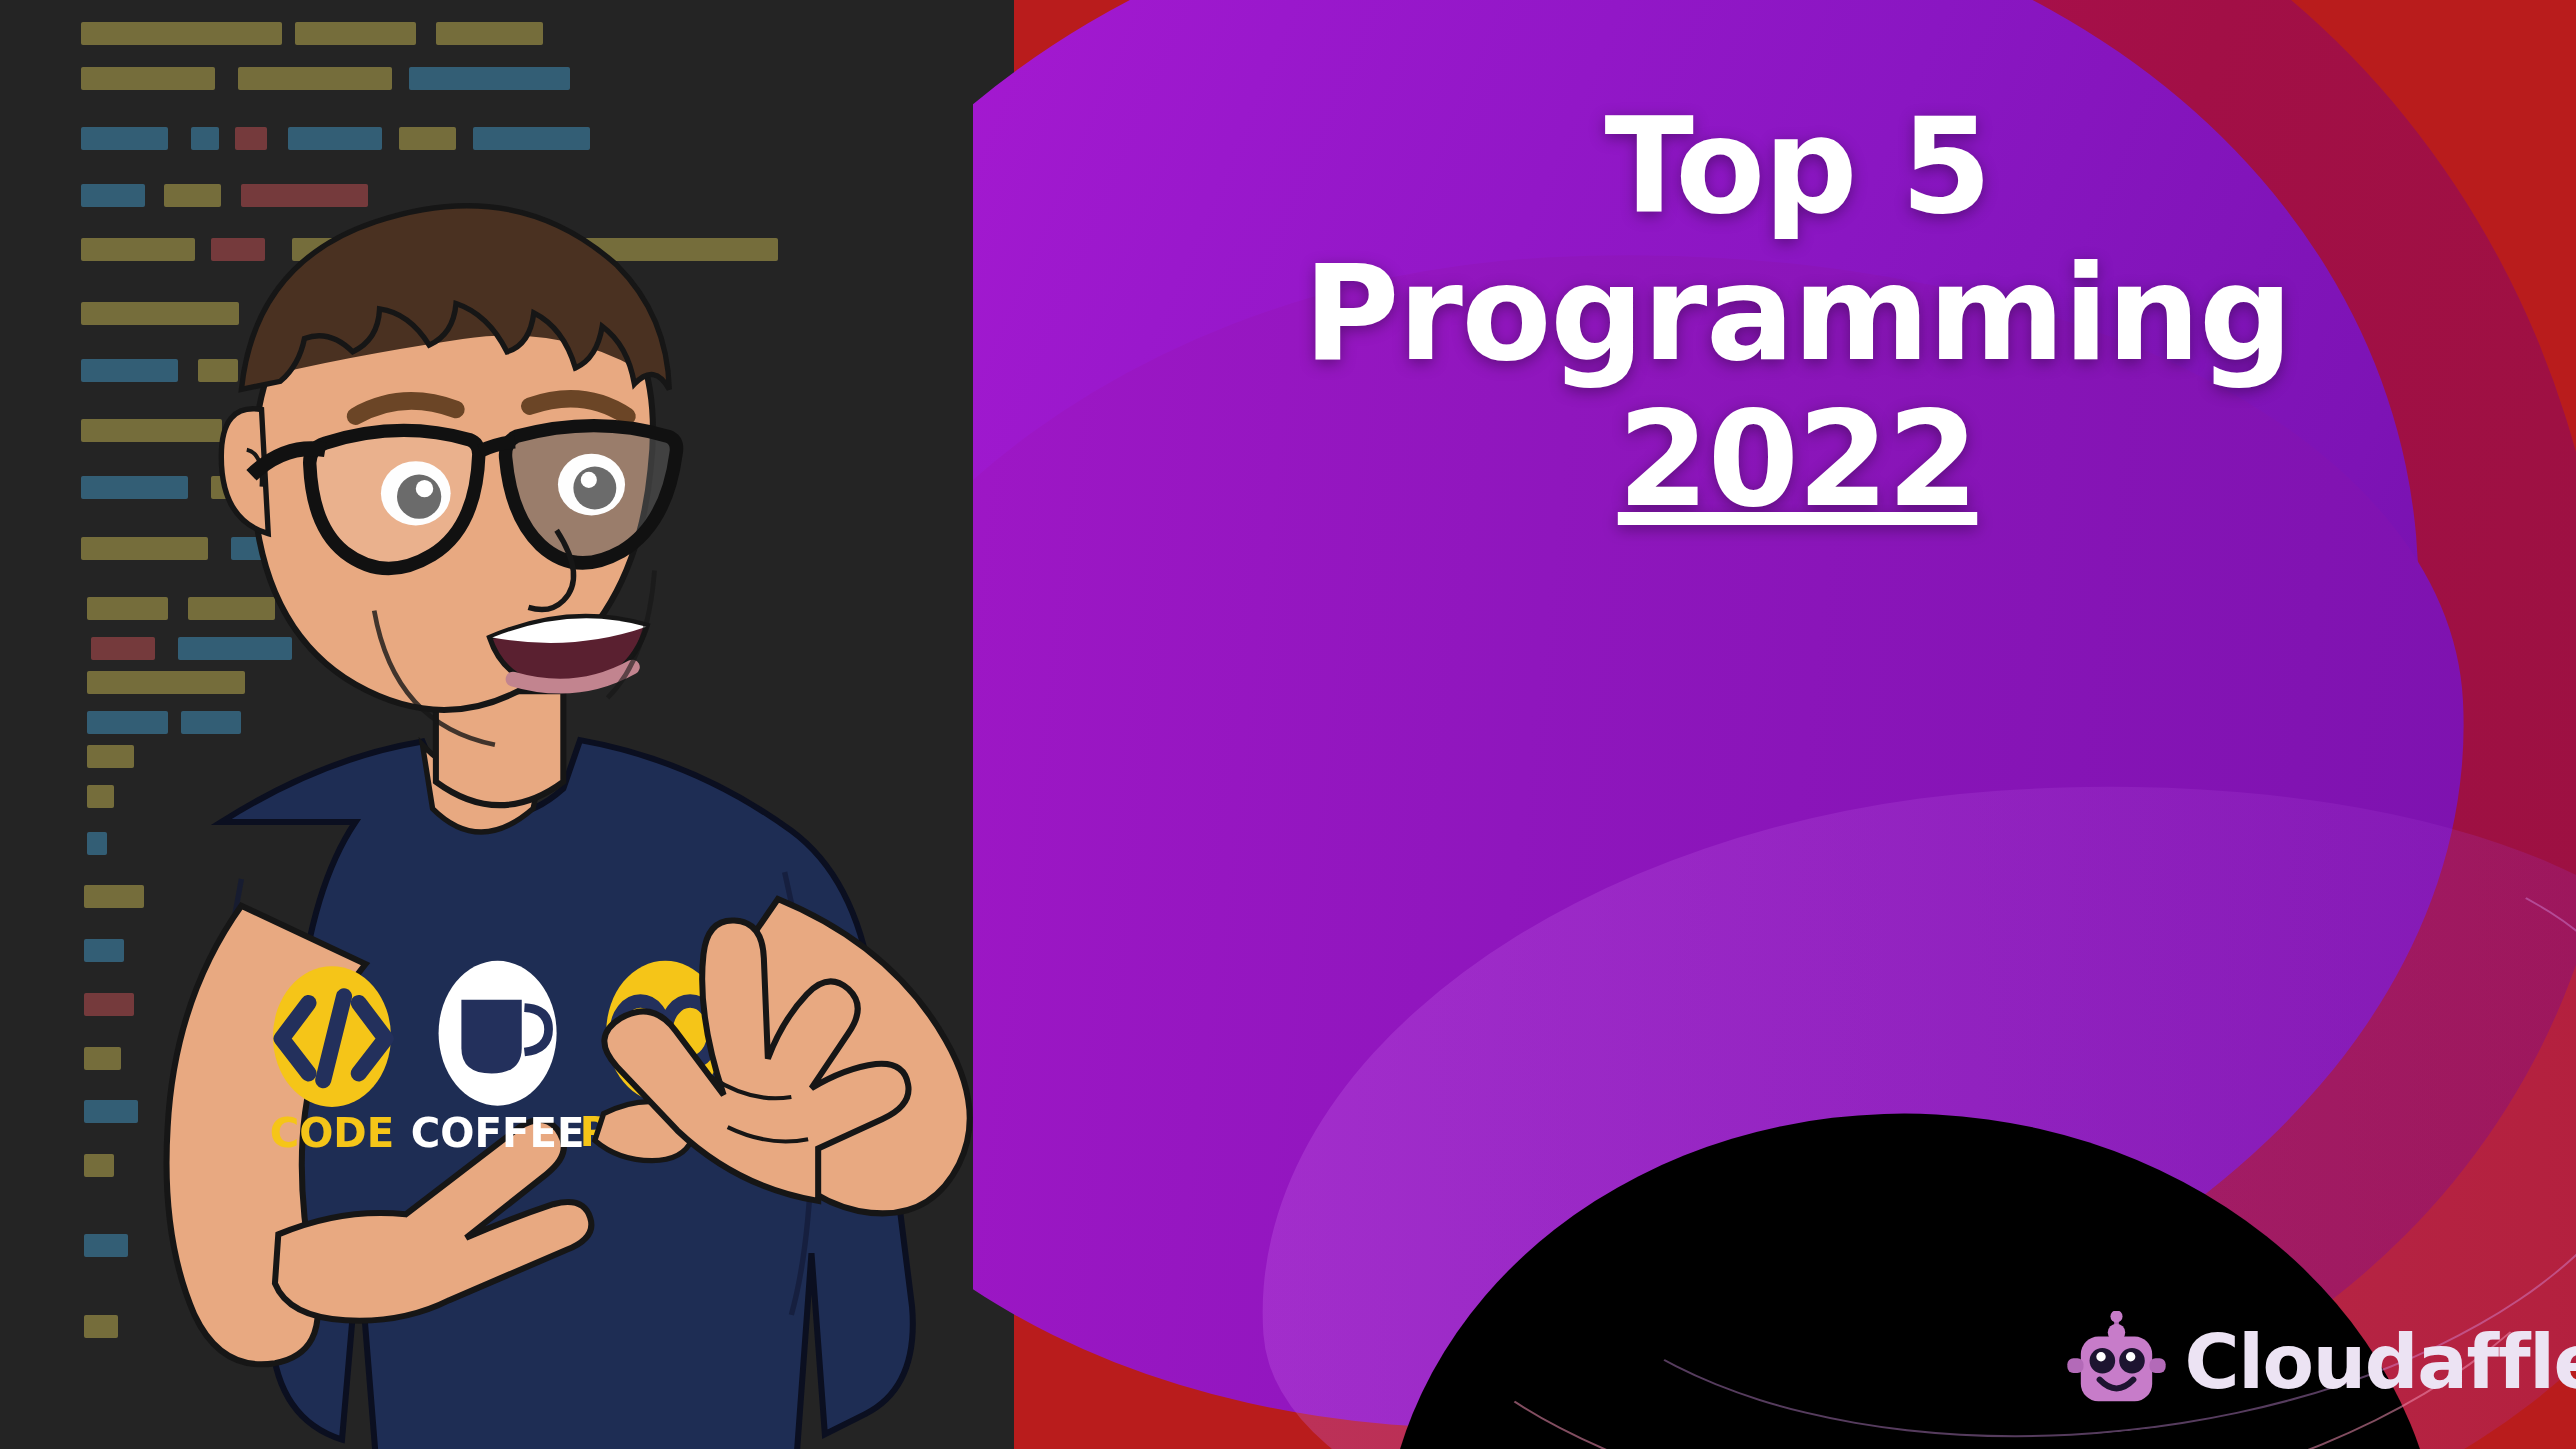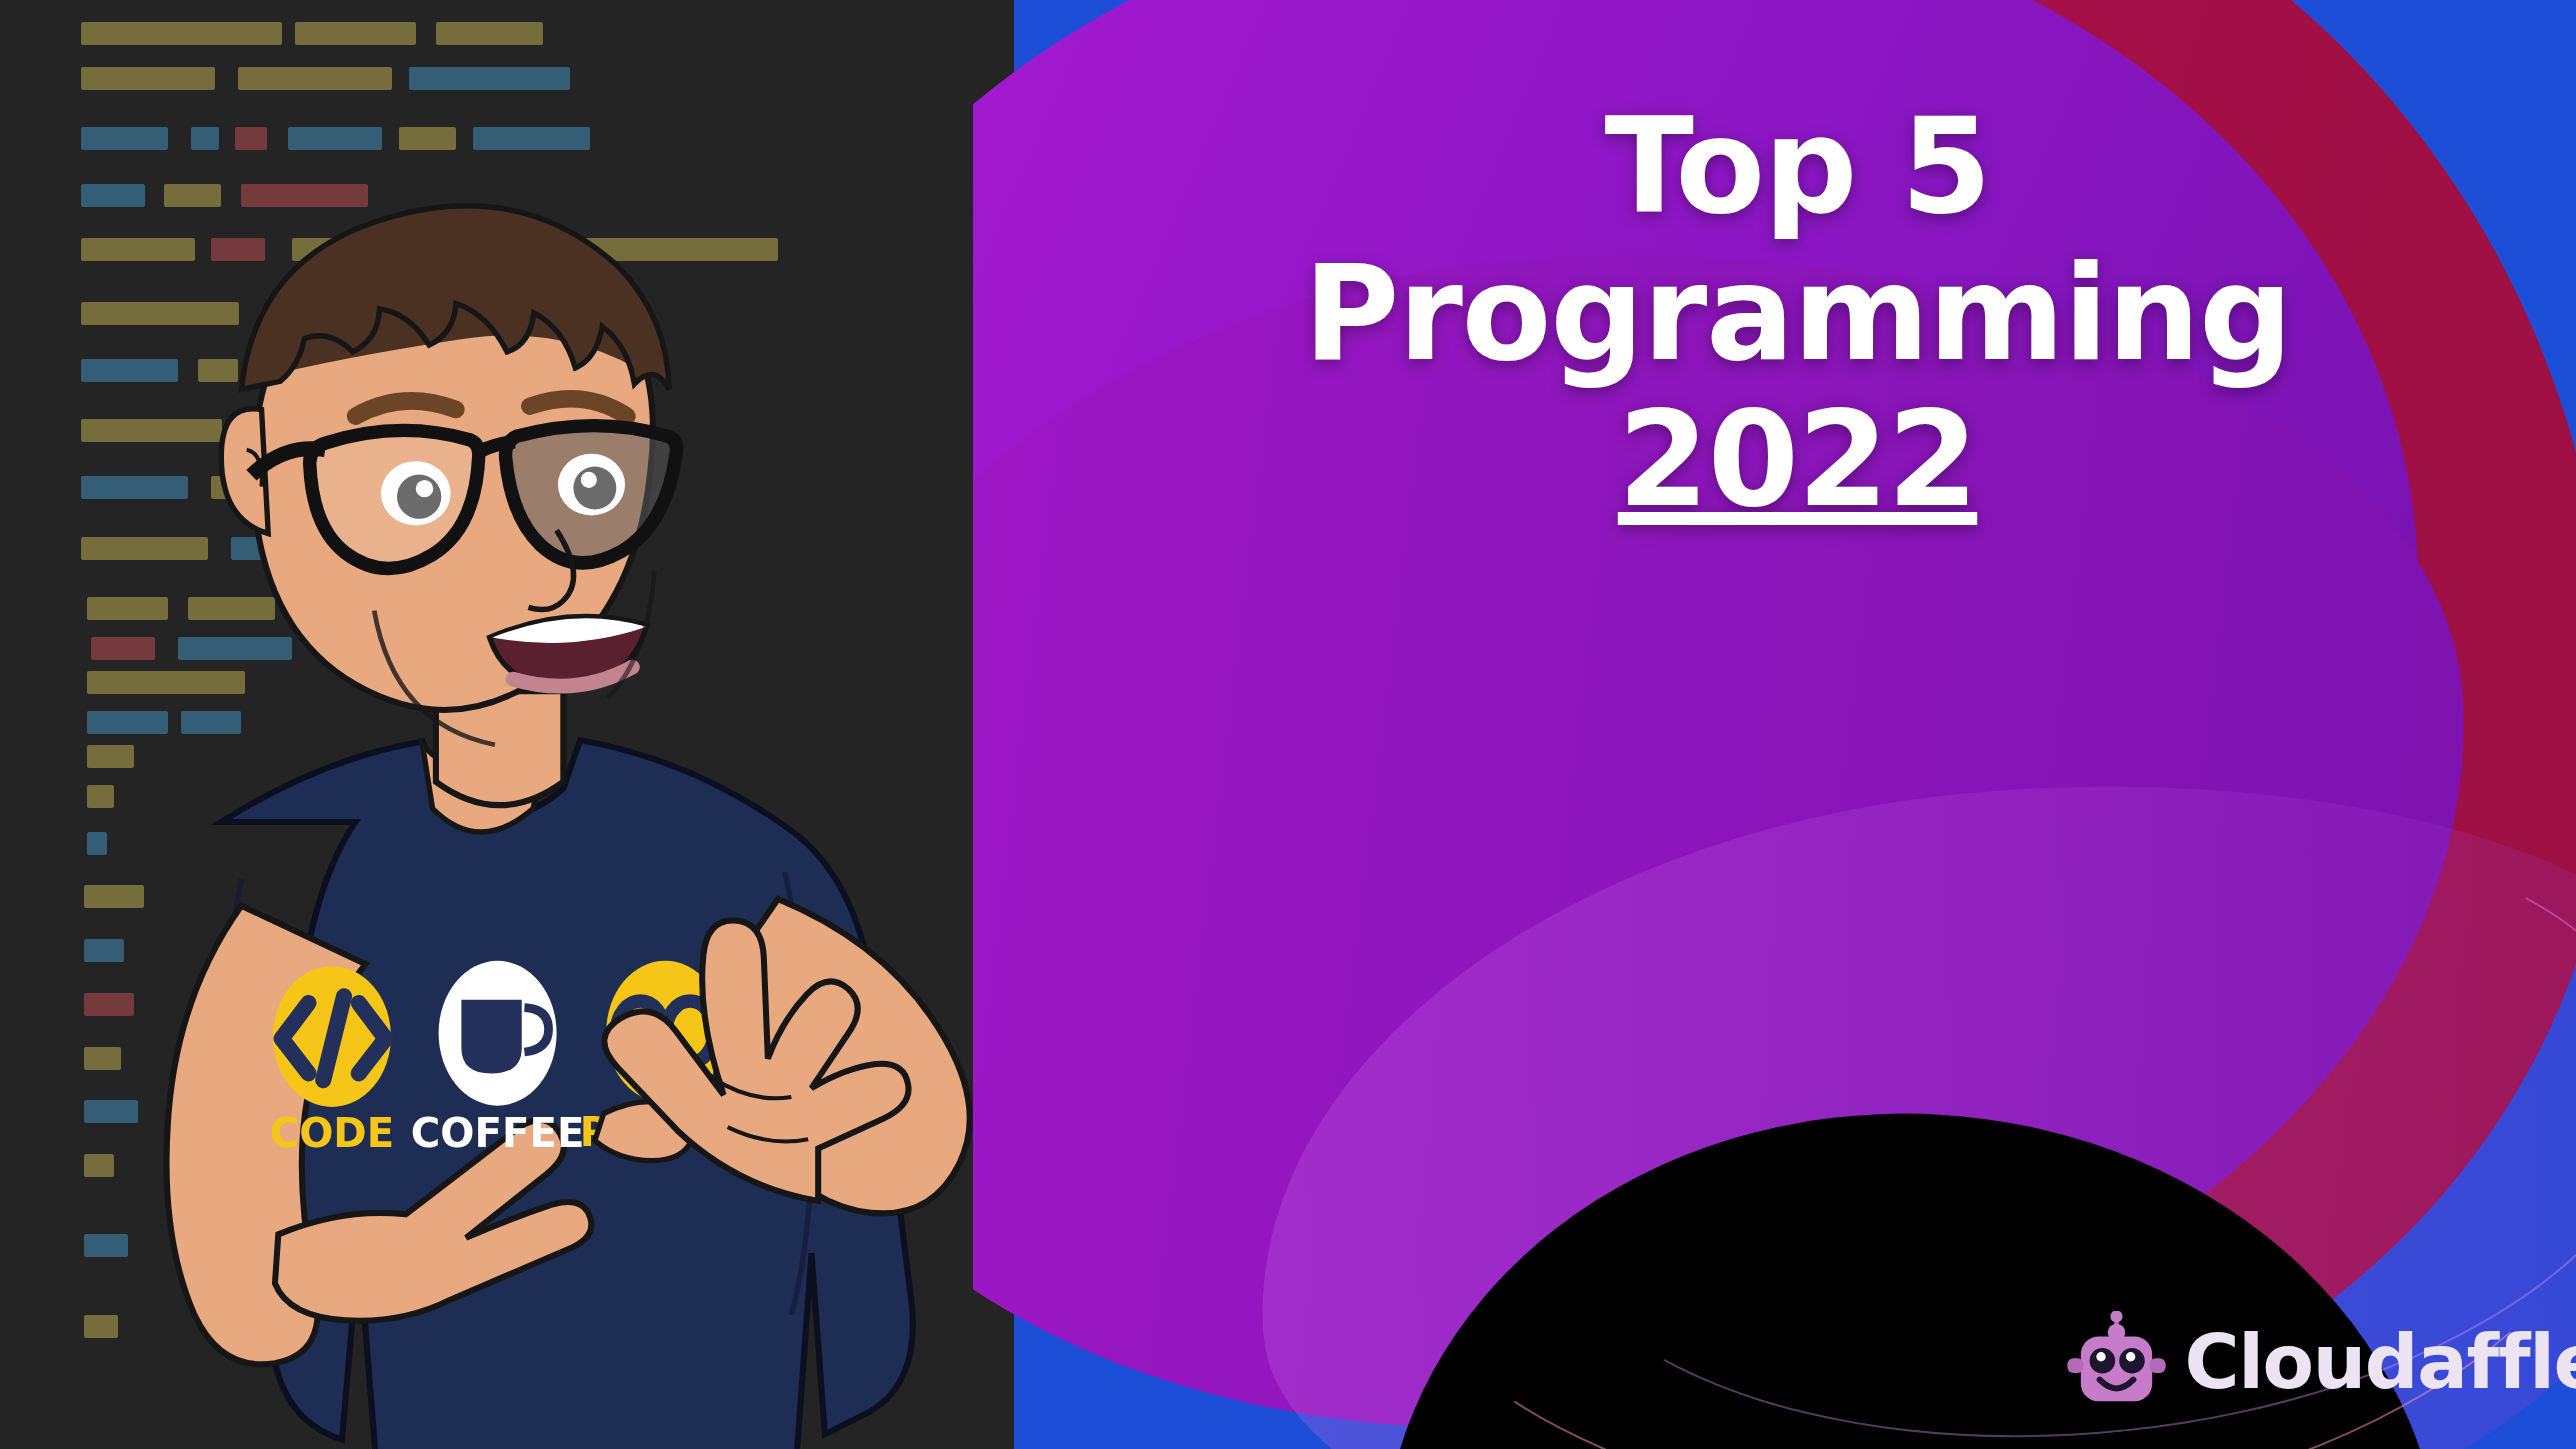--- a/index.html
+++ b/index.html
@@ -1,17 +1,17 @@
 <!DOCTYPE html>
 <html style="font-size:10.7px"><head>
 <meta charset="utf-8">
 <style>
   html,body{margin:0;padding:0;background:#000;}
   body{width:2576px;height:1449px;overflow:hidden;font-family:"Liberation Sans",sans-serif;}
-  #thumb{position:relative;width:2576px;height:1449px;background:#1d4ed8;overflow:hidden;}
+  #thumb{position:relative;width:2576px;height:1449px;background:#b91c1c;overflow:hidden;}
 
   
   .code-panel{position:absolute;left:0;top:0;width:1014px;height:1449px;background:#242424;overflow:hidden;}
   .code-line{position:absolute;height:23px;border-radius:2px;opacity:.62;}
 
   
   .blob-stage{position:absolute;left:973px;top:0;width:1603px;height:1449px;overflow:hidden;}
   .blob{position:absolute;}
   .blob-outline{
     left:-40px;top:-27px;width:1623px;height:1489px;

